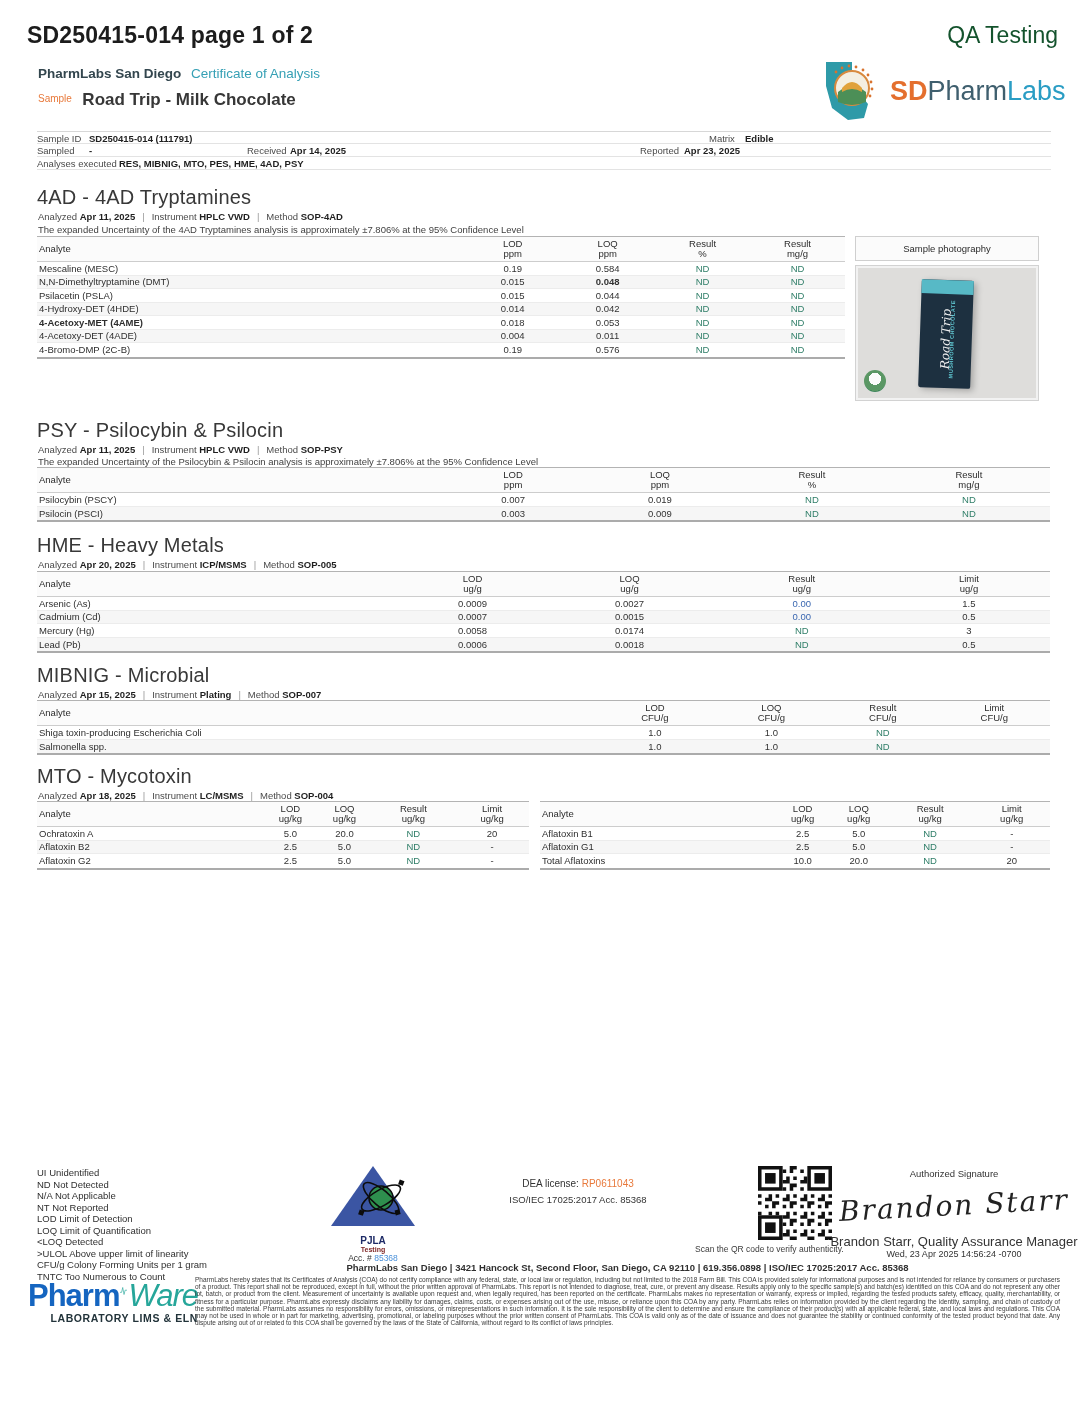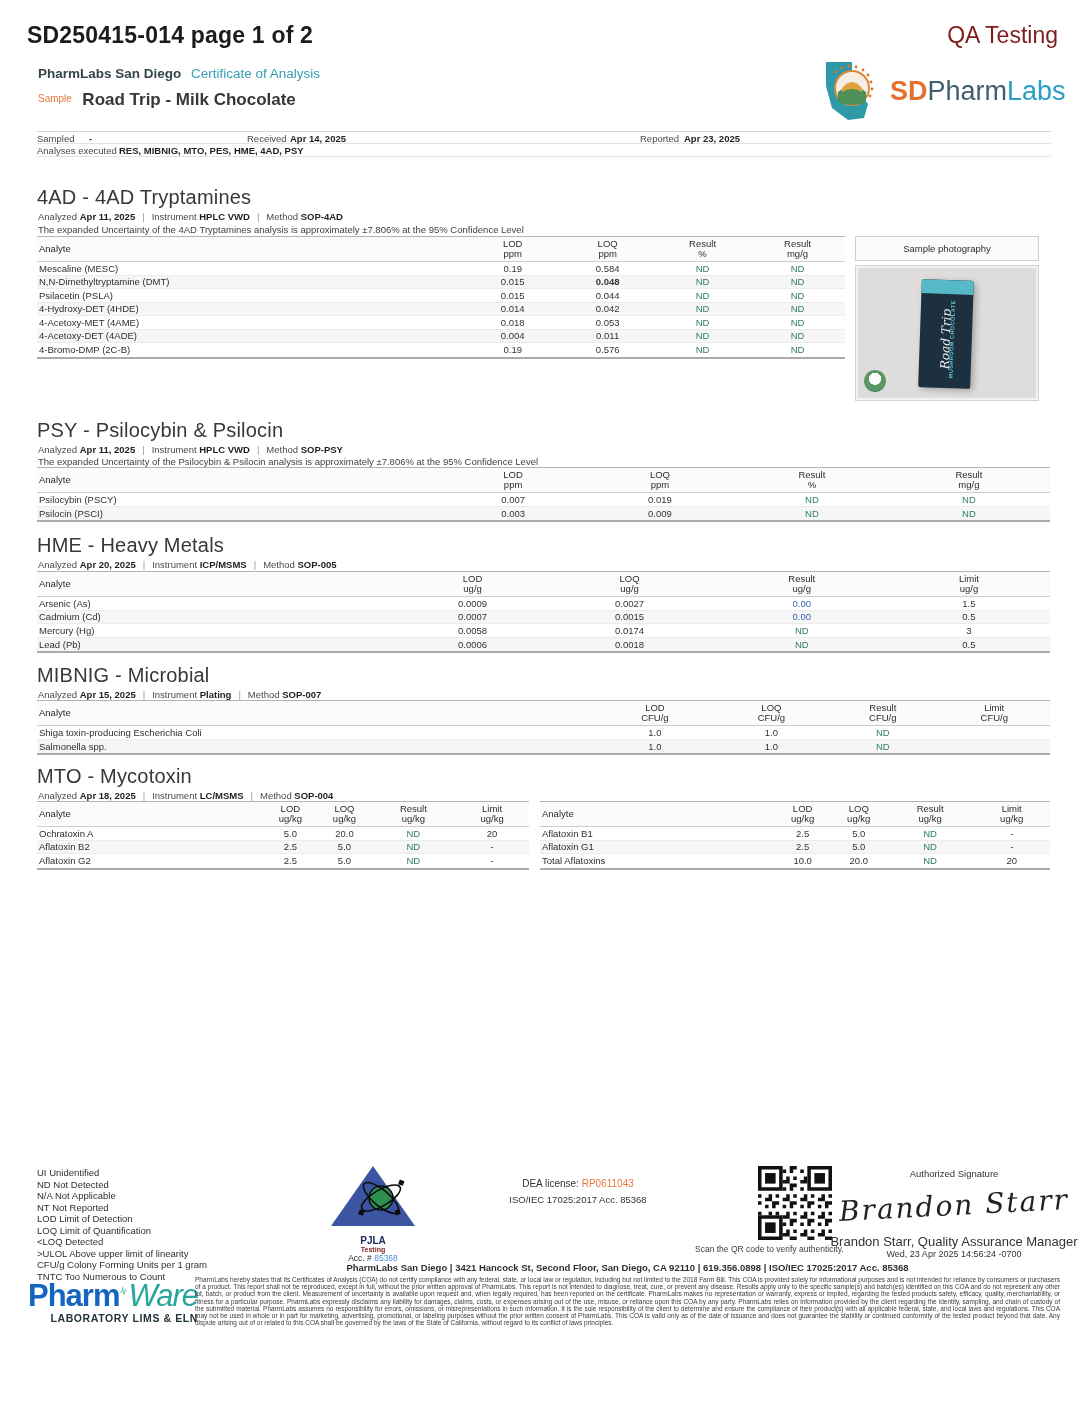--- a/index.html
+++ b/index.html
@@ -1,21 +1,21 @@
 <!DOCTYPE html>
 <html><head>
 <meta charset="utf-8">
 <style>
   * { margin:0; padding:0; box-sizing:border-box; }
   body { background:#ffffff; font-family:"Liberation Sans", sans-serif; color:#2f2f2f; }
   .page { position:relative; width:1088px; height:1408px; background:#fff; overflow:hidden; }
 
   
   .doc-title { position:absolute; left:27px; top:22px; font-size:23px; font-weight:700; color:#1c1c1c; letter-spacing:.2px; }
-  .qa-title  { position:absolute; right:30px; top:22px; font-size:23px; font-weight:400; color:#7f1d1d; }
+  .qa-title  { position:absolute; right:30px; top:22px; font-size:23px; font-weight:400; color:#14532d; }
   .brand-line { position:absolute; left:38px; top:66px; font-size:13.5px; }
   .brand-line .lab { font-weight:700; color:#33464e; }
   .brand-line .coa { color:#36a0b5; margin-left:6px; }
   .sample-line { position:absolute; left:38px; top:90px; }
   .sample-line .lbl { font-size:10px; color:#e8793b; margin-right:6px; vertical-align:3px; }
   .sample-line .name { font-size:17px; font-weight:700; color:#373737; }
 
   
   .sdlogo { position:absolute; right:32px; top:58px; width:238px; height:66px; }
   .sdlogo .mark { position:absolute; left:0; top:0; width:66px; height:66px; }
@@ -135,20 +135,26 @@
           <circle cx="52" cy="38" r="1.4"></circle>
       </g>
     </svg>
     <div class="words">
       <span class="sd">SD</span><span class="ph">Pharm</span><span class="lb">Labs</span>
     </div>
   </div>
 
   <div class="info">
     <div class="irow">
+      <span class="ilbl" style="left:0">Sample ID</span>
+      <span class="ival" style="left:52px">SD250415-014 (111791)</span>
+      <span class="ilbl" style="left:672px">Matrix</span>
+      <span class="ival" style="left:708px">Edible</span>
+    </div>
+    <div class="irow">
       <span class="ilbl" style="left:0">Sampled</span>
       <span class="ival" style="left:52px">-</span>
       <span class="ilbl" style="left:210px">Received</span>
       <span class="ival" style="left:253px">Apr 14, 2025</span>
       <span class="ilbl" style="left:603px">Reported</span>
       <span class="ival" style="left:647px">Apr 23, 2025</span>
     </div>
     <div class="irow">
       <span class="ilbl" style="left:0">Analyses executed</span>
       <span class="ival" style="left:82px">RES, MIBNIG, MTO, PES, HME, 4AD, PSY</span>
@@ -204,21 +210,21 @@
         <div class="tcell" style="width: 11.75%; color: rgb(47, 126, 104);">ND</div>
       </div>
       <div class="trow alt">
         <div class="tcell first" style="width: 53%;">4-Hydroxy-DET (4HDE)</div>
         <div class="tcell" style="width: 11.75%;">0.014</div>
         <div class="tcell" style="width: 11.75%;">0.042</div>
         <div class="tcell" style="width: 11.75%; color: rgb(47, 126, 104);">ND</div>
         <div class="tcell" style="width: 11.75%; color: rgb(47, 126, 104);">ND</div>
       </div>
       <div class="trow">
-        <div class="tcell first" style="width: 53%;">4-Acetoxy-MET (4AME)</div>
+        <div class="tcell first" style="width: 53%; font-weight: bold;">4-Acetoxy-MET (4AME)</div>
         <div class="tcell" style="width: 11.75%;">0.018</div>
         <div class="tcell" style="width: 11.75%;">0.053</div>
         <div class="tcell" style="width: 11.75%; color: rgb(47, 126, 104);">ND</div>
         <div class="tcell" style="width: 11.75%; color: rgb(47, 126, 104);">ND</div>
       </div>
       <div class="trow alt">
         <div class="tcell first" style="width: 53%;">4-Acetoxy-DET (4ADE)</div>
         <div class="tcell" style="width: 11.75%;">0.004</div>
         <div class="tcell" style="width: 11.75%;">0.011</div>
         <div class="tcell" style="width: 11.75%; color: rgb(47, 126, 104);">ND</div>

